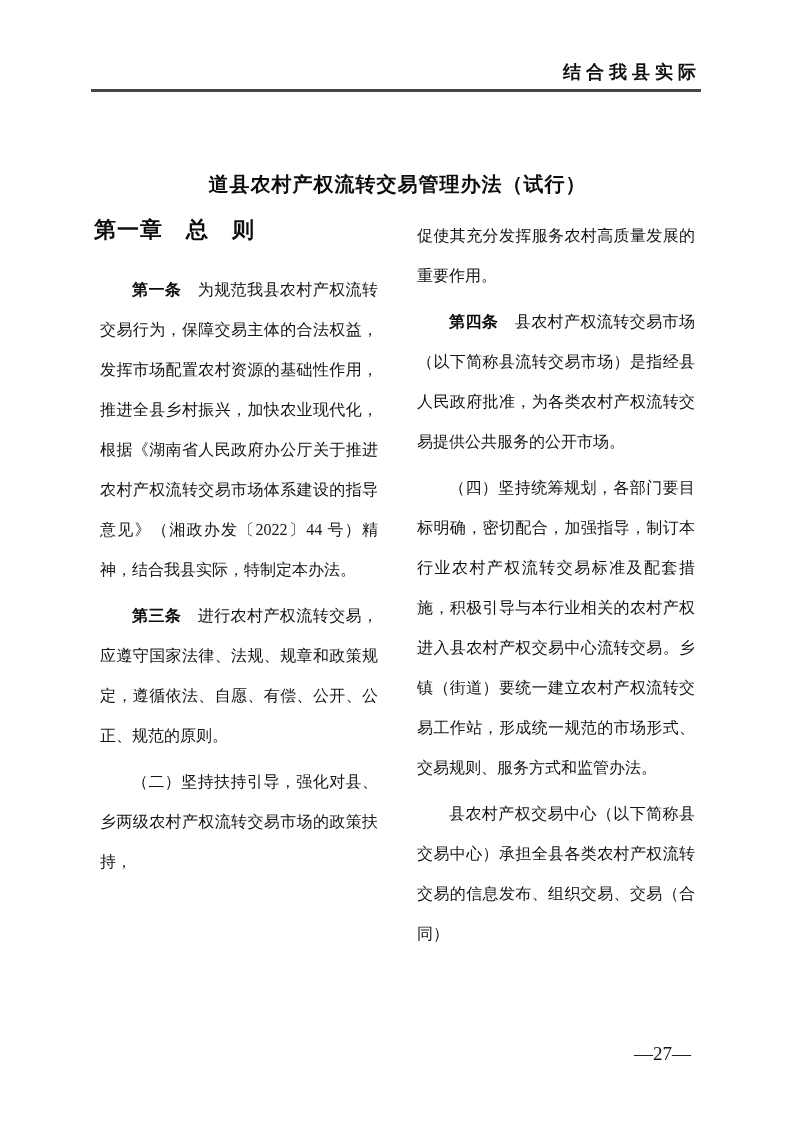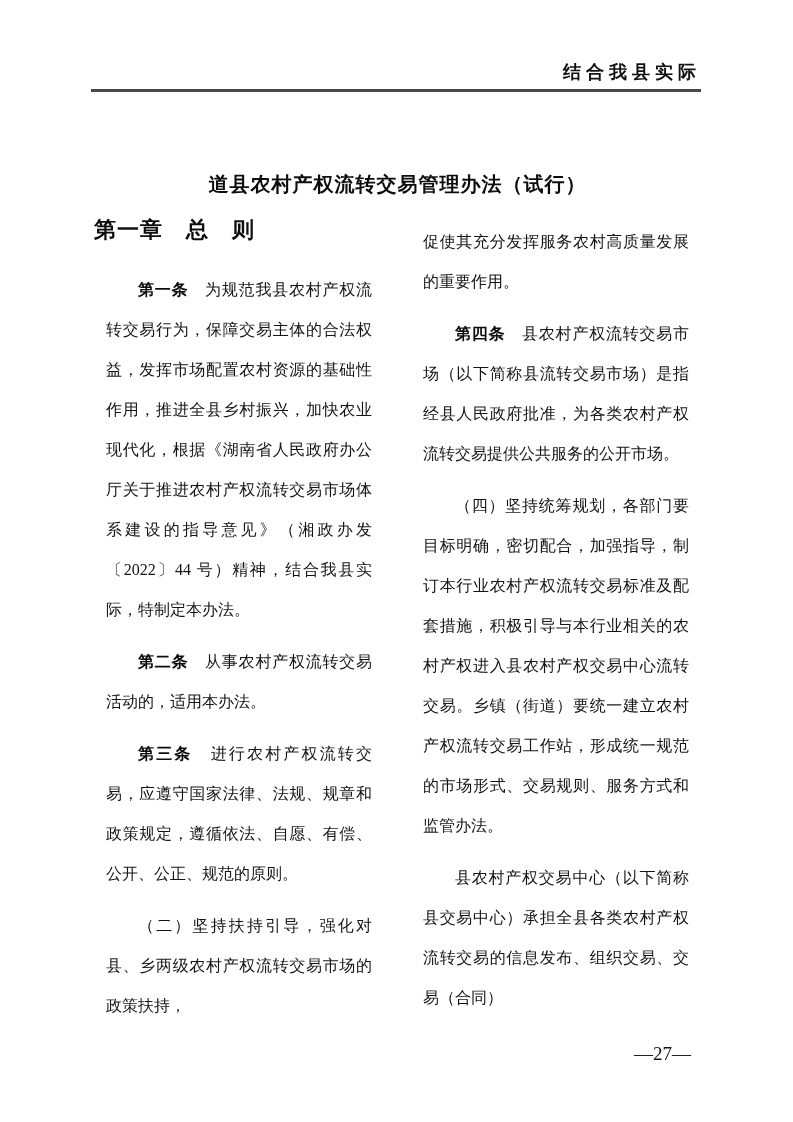--- a/index.html
+++ b/index.html
@@ -66,21 +66,21 @@
   .col {
     width: 290px;
     font-size: 16px;
     line-height: 40px;
     text-align: justify;
     text-justify: inter-character;
     color: #141414;
   }
   .col p {
     text-indent: 32px;
-    margin: 12px;
+    margin: 6px;
   }
   .col p.no-indent { text-indent: 0; }
   .chapter {
     text-indent: 0;
     font-family: "Liberation Sans", sans-serif;
     font-weight: bold;
     font-size: 22px;
     line-height: 40px;
     margin-bottom: 20px;
     color: #0d0d0d;
@@ -115,21 +115,20 @@
 
   <h1 class="doc-title">道县农村产权流转交易管理办法（试行）</h1>
 
   <div class="columns">
 
     <div class="col">
       <h2 class="chapter">第一章　总　则</h2>
 
       <p><span class="lead">第一条</span><span>　为规范我县农村产权流转交易行为，保障交易主体的合法权益，发挥市场配置农村资源的基础性作用，推进全县乡村振兴，加快农业现代化，根据《湖南省人民政府办公厅关于推进农村产权流转交易市场体系建设的指导意见》（湘政办发〔2022〕44 号）精神，结合我县实际，特制定本办法。</span></p>
 
-      <p><span class="lead">第二条</span><span>　从事农村产权流转交易活动的，适用本办法。</span></p>
 
       <p><span class="lead">第三条</span><span>　进行农村产权流转交易，应遵守国家法律、法规、规章和政策规定，遵循依法、自愿、有偿、公开、公正、规范的原则。</span></p>
 
 
       <p><span>（二）坚持扶持引导，强化对县、乡两级农村产权流转交易市场的政策扶持，</span></p>
     </div>
 
     <div class="col">
       <p class="no-indent"><span>促使其充分发挥服务农村高质量发展的重要作用。</span></p>
 

